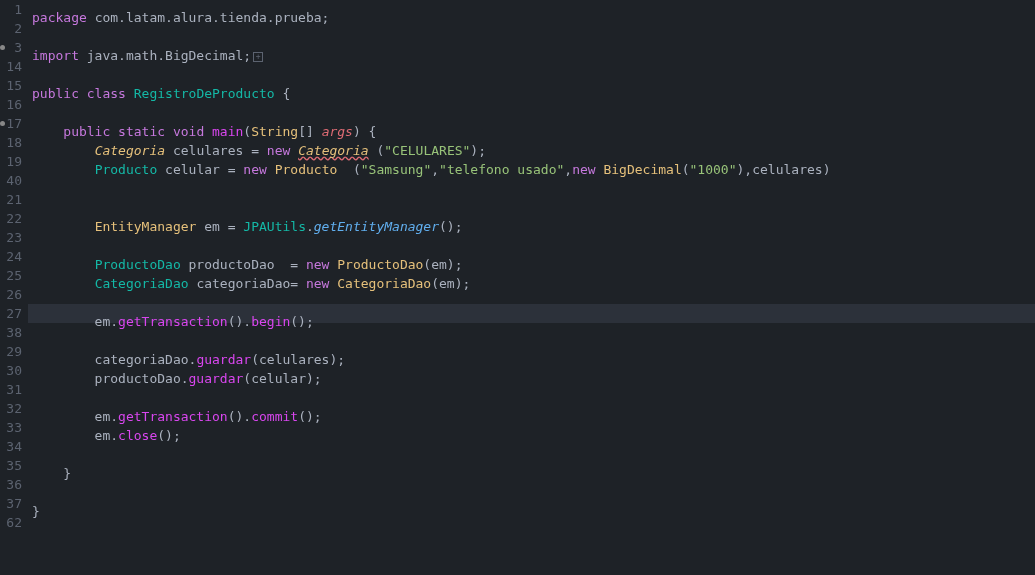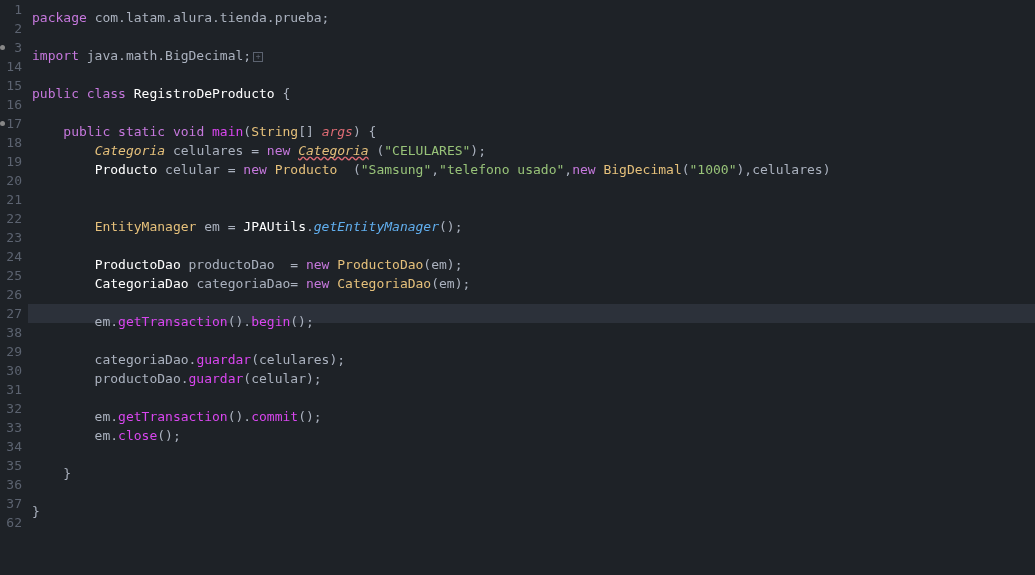--- a/index.html
+++ b/index.html
@@ -62,21 +62,21 @@
       margin-top: 8px;
     }
     .kw { color: #c678dd; }
     .cls { color: #e5c07b; }
     .method { color: #d946ef; }
     .str { color: #98c379; }
     .var { color: #e06c75; font-style: italic; }
     .pun { color: #abb2bf; }
     .italic { font-style: italic; }
     .method-italic { color: #61afef; font-style: italic; }
-    .type2 { color: #ffffff; }
+    .type2 { color: #14b8a6; }
     .underline-wavy {
       text-decoration: underline wavy #e06c75;
       text-decoration-skip-ink: none;
     }
     .fold-icon {
       display: inline-block;
       width: 10px;
       height: 10px;
       border: 1px solid #5c6370;
       font-size: 8px;
@@ -94,21 +94,21 @@
   <div class="gutter" id="gutter">
       <div class="gutter-line">1</div>
       <div class="gutter-line">2</div>
       <div class="gutter-line">3<span class="marker"></span></div>
       <div class="gutter-line">14</div>
       <div class="gutter-line">15</div>
       <div class="gutter-line">16</div>
       <div class="gutter-line">17<span class="marker"></span></div>
       <div class="gutter-line">18</div>
       <div class="gutter-line">19</div>
-      <div class="gutter-line">20</div>
+      <div class="gutter-line">40</div>
       <div class="gutter-line">21</div>
       <div class="gutter-line">22</div>
       <div class="gutter-line">23</div>
       <div class="gutter-line">24</div>
       <div class="gutter-line">25</div>
       <div class="gutter-line">26</div>
       <div class="gutter-line">27</div>
       <div class="gutter-line">38</div>
       <div class="gutter-line">29</div>
       <div class="gutter-line">30</div>

